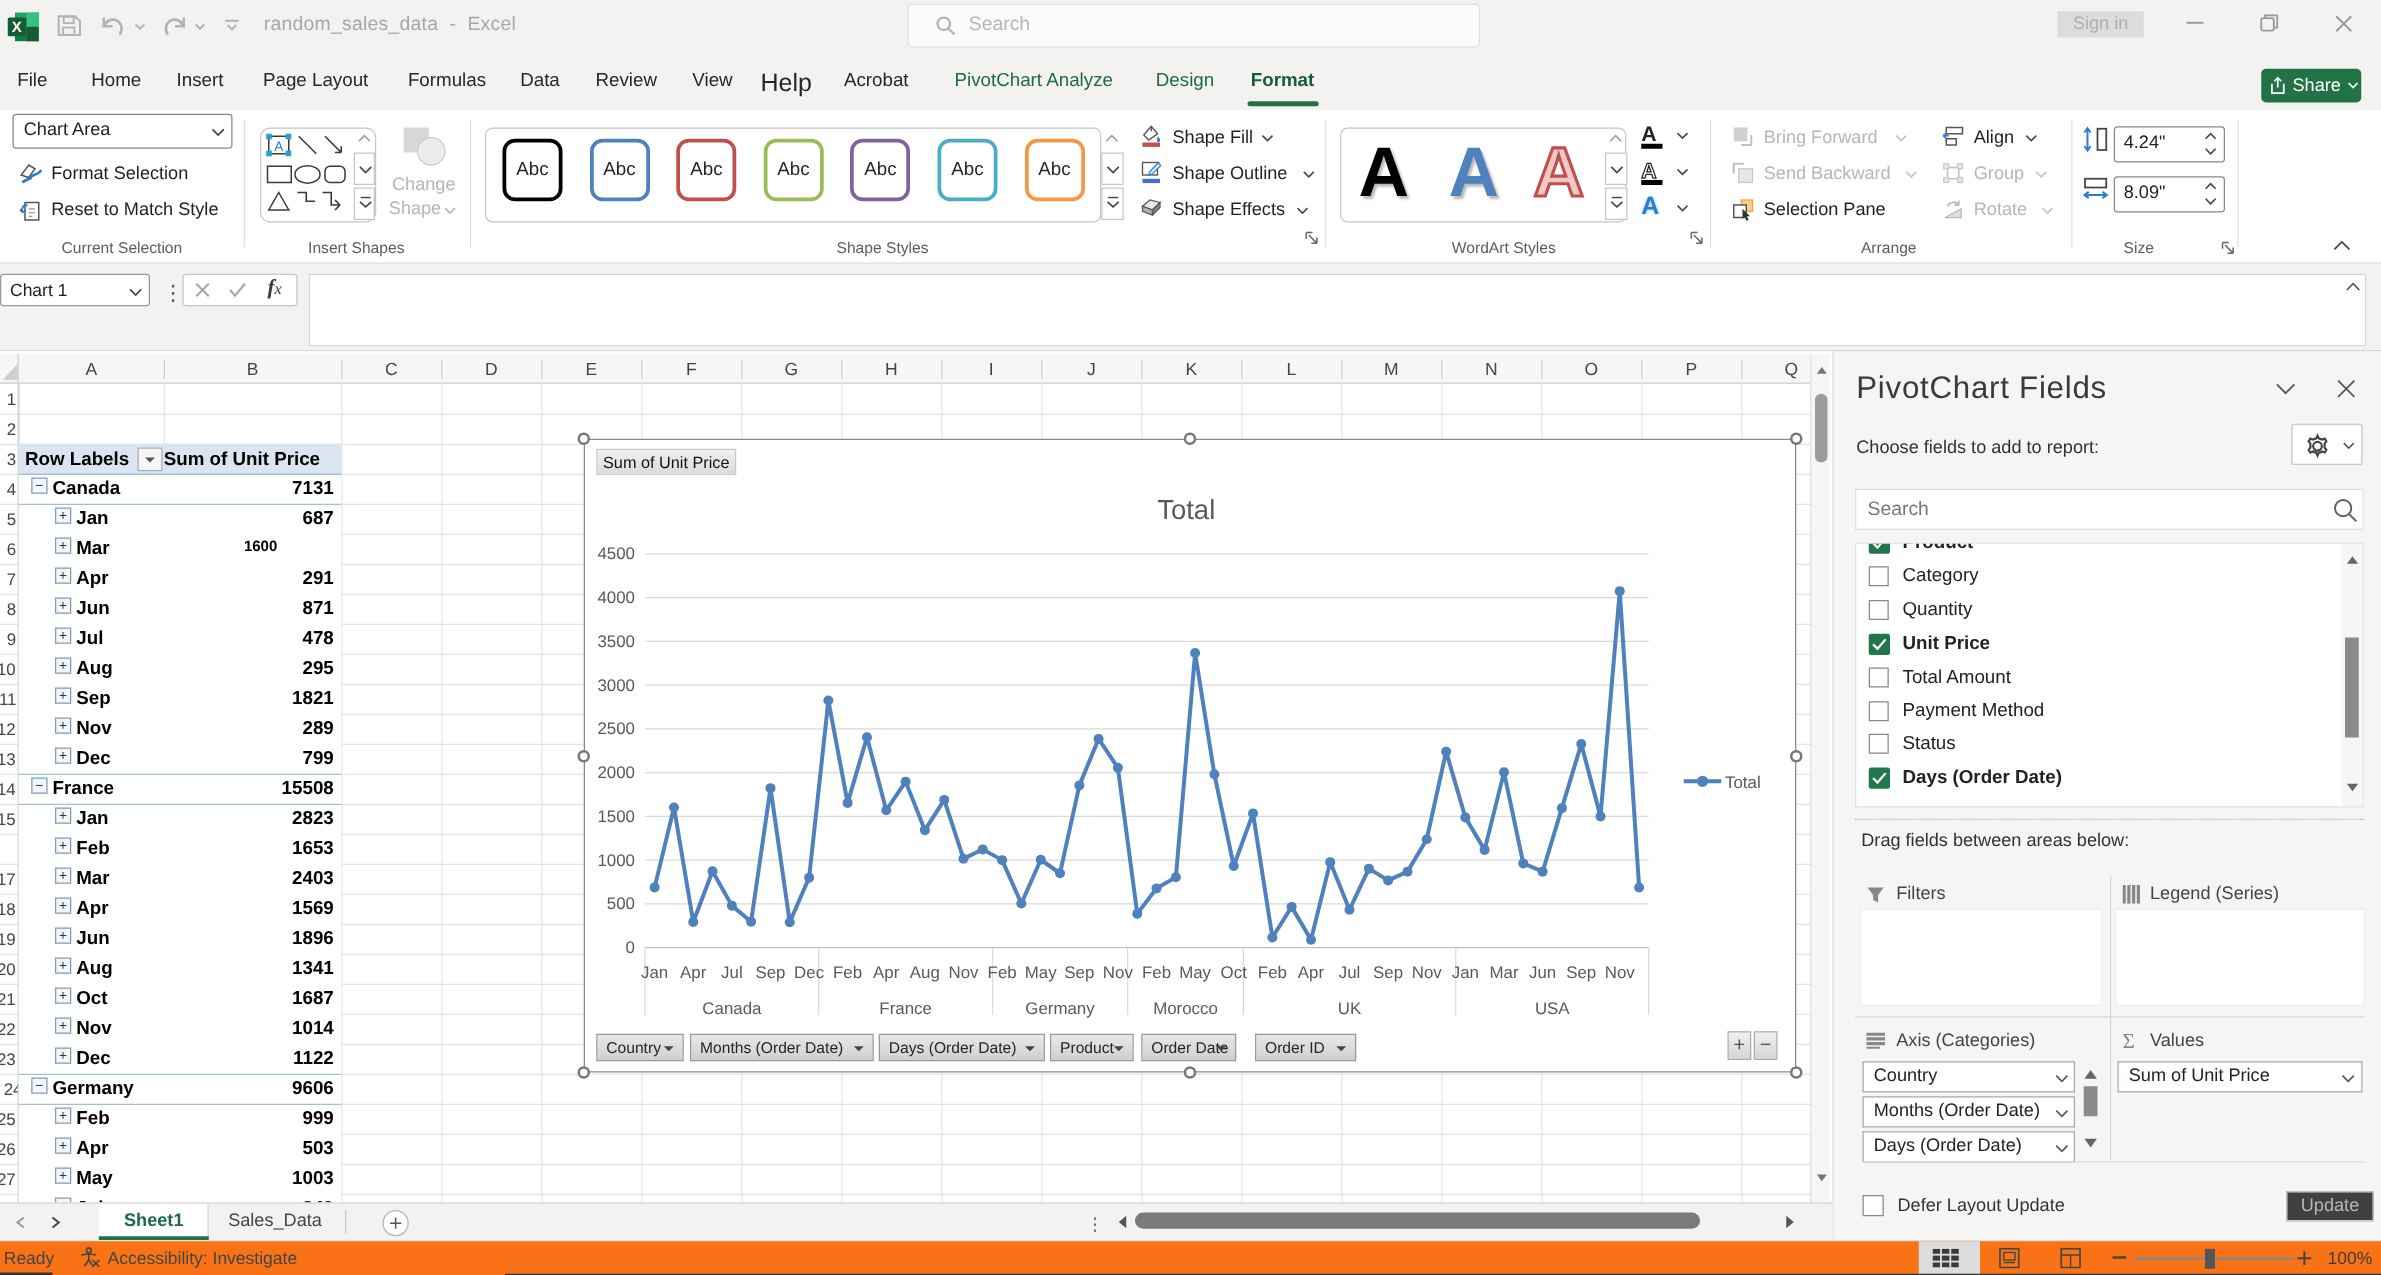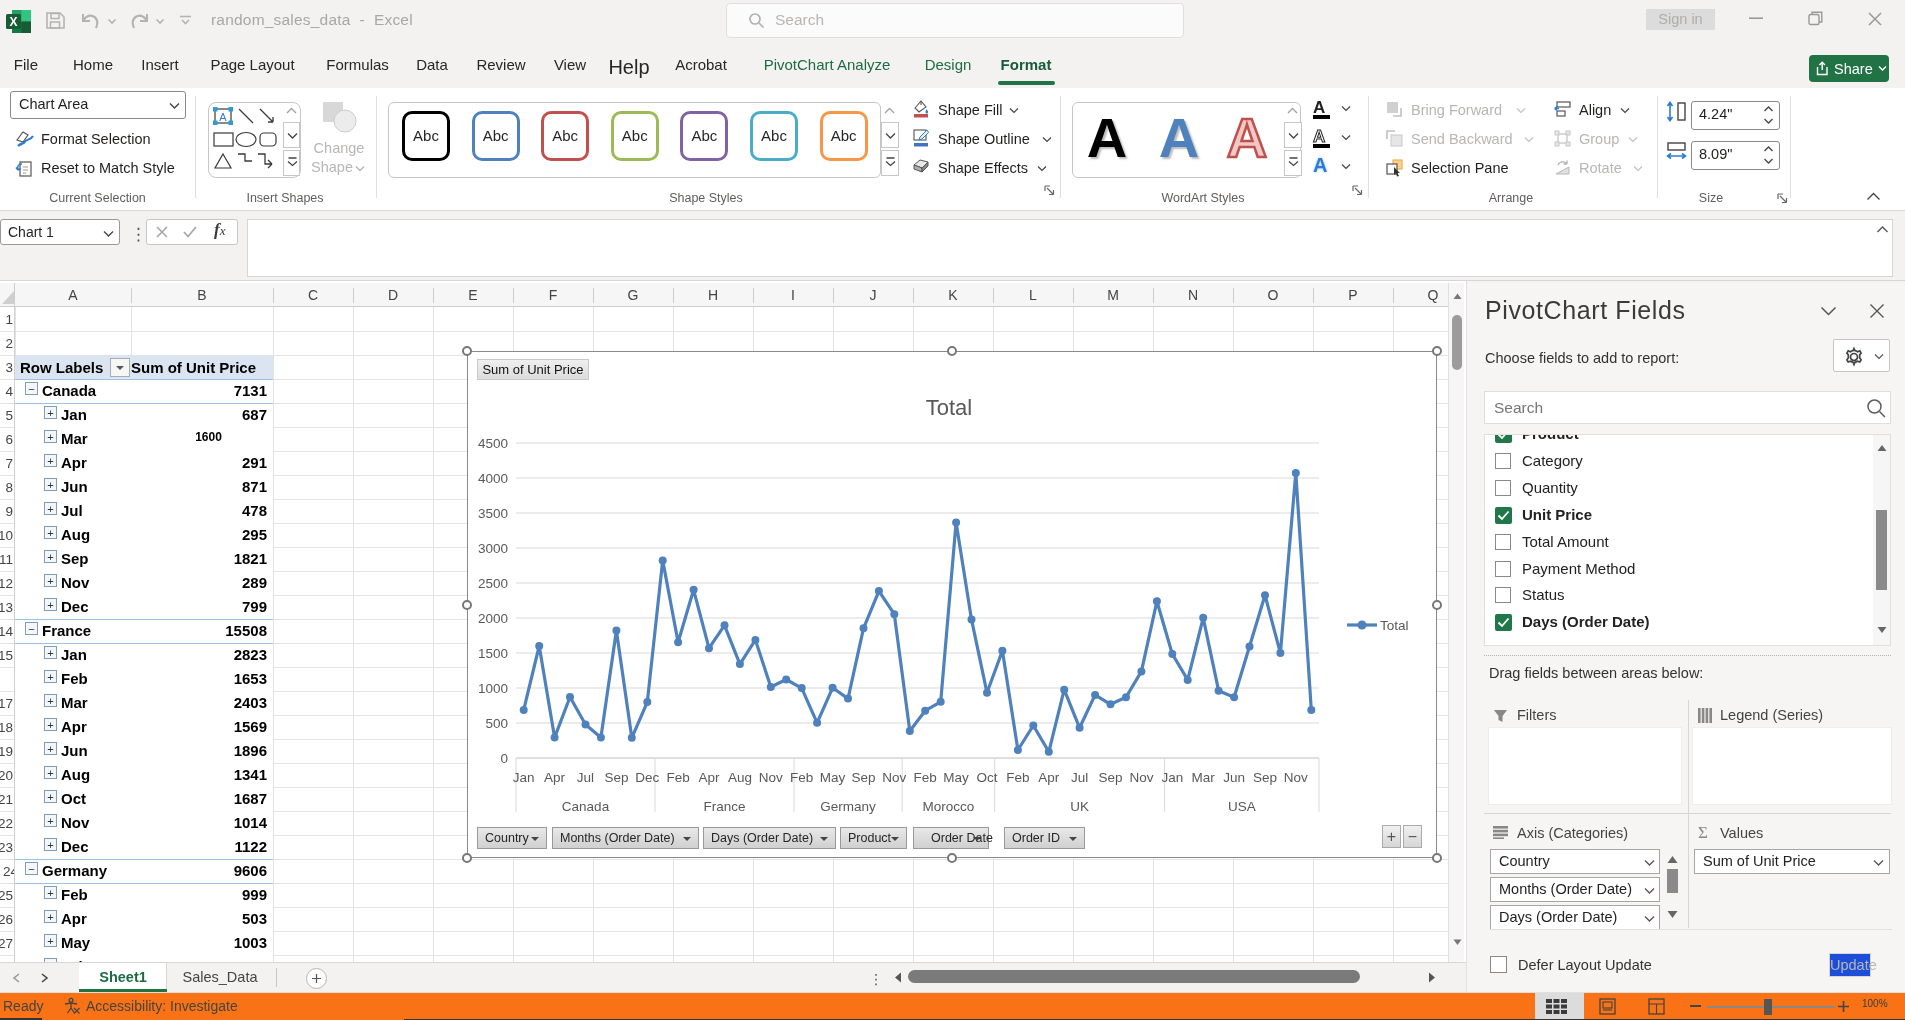--- a/index.html
+++ b/index.html
@@ -716,21 +716,21 @@
         </svg></div>
 <div class="ab" style="left:552px;top:546px;width:147px;height:22px;background:linear-gradient(#e8e8e8,#d0d0d0);border:1px solid #999;font-size:12.5px;color:#262626;line-height:20px;padding-left:7px;white-space:nowrap;">Months (Order Date)<svg style="position:absolute;right:6px;top:8px;" width="10" height="6" viewBox="0 0 10 6">
           <path d="M1 1 L5 5 L9 1 Z" fill="#444"></path>
         </svg></div>
 <div class="ab" style="left:703px;top:546px;width:133px;height:22px;background:linear-gradient(#e8e8e8,#d0d0d0);border:1px solid #999;font-size:12.5px;color:#262626;line-height:20px;padding-left:7px;white-space:nowrap;">Days (Order Date)<svg style="position:absolute;right:6px;top:8px;" width="10" height="6" viewBox="0 0 10 6">
           <path d="M1 1 L5 5 L9 1 Z" fill="#444"></path>
         </svg></div>
 <div class="ab" style="left:840px;top:546px;width:67px;height:22px;background:linear-gradient(#e8e8e8,#d0d0d0);border:1px solid #999;font-size:12.5px;color:#262626;line-height:20px;padding-left:7px;white-space:nowrap;">Product<svg style="position:absolute;right:6px;top:8px;" width="10" height="6" viewBox="0 0 10 6">
           <path d="M1 1 L5 5 L9 1 Z" fill="#444"></path>
         </svg></div>
-<div class="ab" style="left:913px;top:546px;width:76px;height:22px;background:linear-gradient(#e8e8e8,#d0d0d0);border:1px solid #999;font-size:12.5px;color:#262626;line-height:20px;padding-left:17px;white-space:nowrap;">Order Date<svg style="position:absolute;right:6px;top:8px;" width="10" height="6" viewBox="0 0 10 6">
+<div class="ab" style="left:913px;top:546px;width:76px;height:22px;background:linear-gradient(#e8e8e8,#d0d0d0);border:1px solid #999;font-size:12.5px;color:#262626;line-height:20px;padding-left:7px;white-space:nowrap;">Order Date<svg style="position:absolute;right:6px;top:8px;" width="10" height="6" viewBox="0 0 10 6">
           <path d="M1 1 L5 5 L9 1 Z" fill="#444"></path>
         </svg></div>
 <div class="ab" style="left:1004px;top:546px;width:81px;height:22px;background:linear-gradient(#e8e8e8,#d0d0d0);border:1px solid #999;font-size:12.5px;color:#262626;line-height:20px;padding-left:7px;white-space:nowrap;">Order ID<svg style="position:absolute;right:6px;top:8px;" width="10" height="6" viewBox="0 0 10 6">
           <path d="M1 1 L5 5 L9 1 Z" fill="#444"></path>
         </svg></div>
 <div class="ab" style="left:1382px;top:544px;width:19px;height:23px;background:linear-gradient(#f0f0f0,#d6d6d6);border:1px solid #aaa;font-size:16px;color:#555;text-align:center;line-height:21px;">+</div>
 <div class="ab" style="left:1403px;top:544px;width:19px;height:23px;background:linear-gradient(#f0f0f0,#d6d6d6);border:1px solid #aaa;font-size:16px;color:#555;text-align:center;line-height:21px;">−</div>
 <div class="ab" style="left:462px;top:65px;width:10px;height:10px;background:#fff;border:2px solid #777;border-radius:50%;"></div>
 <div class="ab" style="left:947px;top:65px;width:10px;height:10px;background:#fff;border:2px solid #777;border-radius:50%;"></div>
 <div class="ab" style="left:1432px;top:65px;width:10px;height:10px;background:#fff;border:2px solid #777;border-radius:50%;"></div>
@@ -872,21 +872,21 @@
       </svg>
 <div class="ab" style="left:227px;top:568px;width:196px;height:25px;background:#fff;border:1px solid #a8a6a4;">
 <div class="ab" style="left:8px;top:3px;font-size:14.5px;color:#222;">Sum of Unit Price</div>
 <svg class="ab" style="left:178px;top:9px;" width="11" height="8" viewBox="0 0 11 8">
           <path d="M1 1.5 L5.5 6 L10 1.5" fill="none" stroke="#555" stroke-width="1.3"></path>
         </svg>
       </div>
 <div class="ab" style="left:23px;top:648px;width:402px;height:1px;background:#e0e0e0;"></div>
 <div class="ab" style="left:23px;top:675px;width:17px;height:17px;background:#fff;border:1px solid #8a8886;"></div>
 <div class="ab" style="left:51px;top:676px;font-size:14.5px;color:#333;">Defer Layout Update</div>
-<div class="ab" style="left:362px;top:672px;width:42px;height:24px;border:1px solid #d8d6d4;background:#1d4ed8;font-size:14.5px;color:#b8b6b4;text-align:center;line-height:23px;">Update</div>
+<div class="ab" style="left:362px;top:672px;width:70px;height:24px;border:1px solid #d8d6d4;background:#404040;font-size:14.5px;color:#b8b6b4;text-align:center;line-height:23px;">Update</div>
 </div>
 
 <div class="ab" style="left:0;top:962px;width:1466px;height:30px;background:#f3f2f1;border-top:1px solid #d8d6d4;">
  <svg class="ab" style="left:12px;top:10px;" width="9" height="10" viewBox="0 0 9 10">
         <path d="M7 1 L2 5 L7 9" fill="none" stroke="#9a9896" stroke-width="1.6"></path>
       </svg>
  <svg class="ab" style="left:40px;top:10px;" width="9" height="10" viewBox="0 0 9 10">
         <path d="M2 1 L7 5 L2 9" fill="none" stroke="#444" stroke-width="1.6"></path>
       </svg>
  <div class="ab" style="left:79px;top:0;width:88px;height:29px;background:#fff;border-right:1px solid #d8d6d4;"></div>
@@ -938,17 +938,17 @@
  <svg class="ab" style="left:1648px;top:5px;" width="17" height="17" viewBox="0 0 17 17">
         <rect x="1" y="1" width="15" height="15" fill="none" stroke="#444" stroke-width="1.3"></rect>
         <path d="M1 6 H16 M8.5 6 V16" stroke="#444" stroke-width="1.1"></path>
       </svg>
  <div class="ab" style="left:1690px;top:12px;width:11px;height:2px;background:#444;"></div>
  <div class="ab" style="left:1707px;top:13px;width:128px;height:1.5px;background:#8a8886;"></div>
  <div class="ab" style="left:1764px;top:6px;width:8px;height:16px;background:#555;"></div>
  <svg class="ab" style="left:1837px;top:7px;" width="13" height="13" viewBox="0 0 13 13">
         <path d="M6.5 1 V12 M1 6.5 H12" stroke="#444" stroke-width="1.6"></path>
       </svg>
- <div class="ab" style="left:1862px;top:5px;font-size:10px;color:#3b3b3b;">100%</div>
+ <div class="ab" style="left:1862px;top:5px;font-size:14px;color:#3b3b3b;">100%</div>
  <div class="ab" style="left:0;top:25px;width:42px;height:3px;background:#333;"></div>
  <div class="ab" style="left:404px;top:26px;width:1501px;height:2px;background:#333;"></div>
 </div>
 
 </div>
 </body></html>

